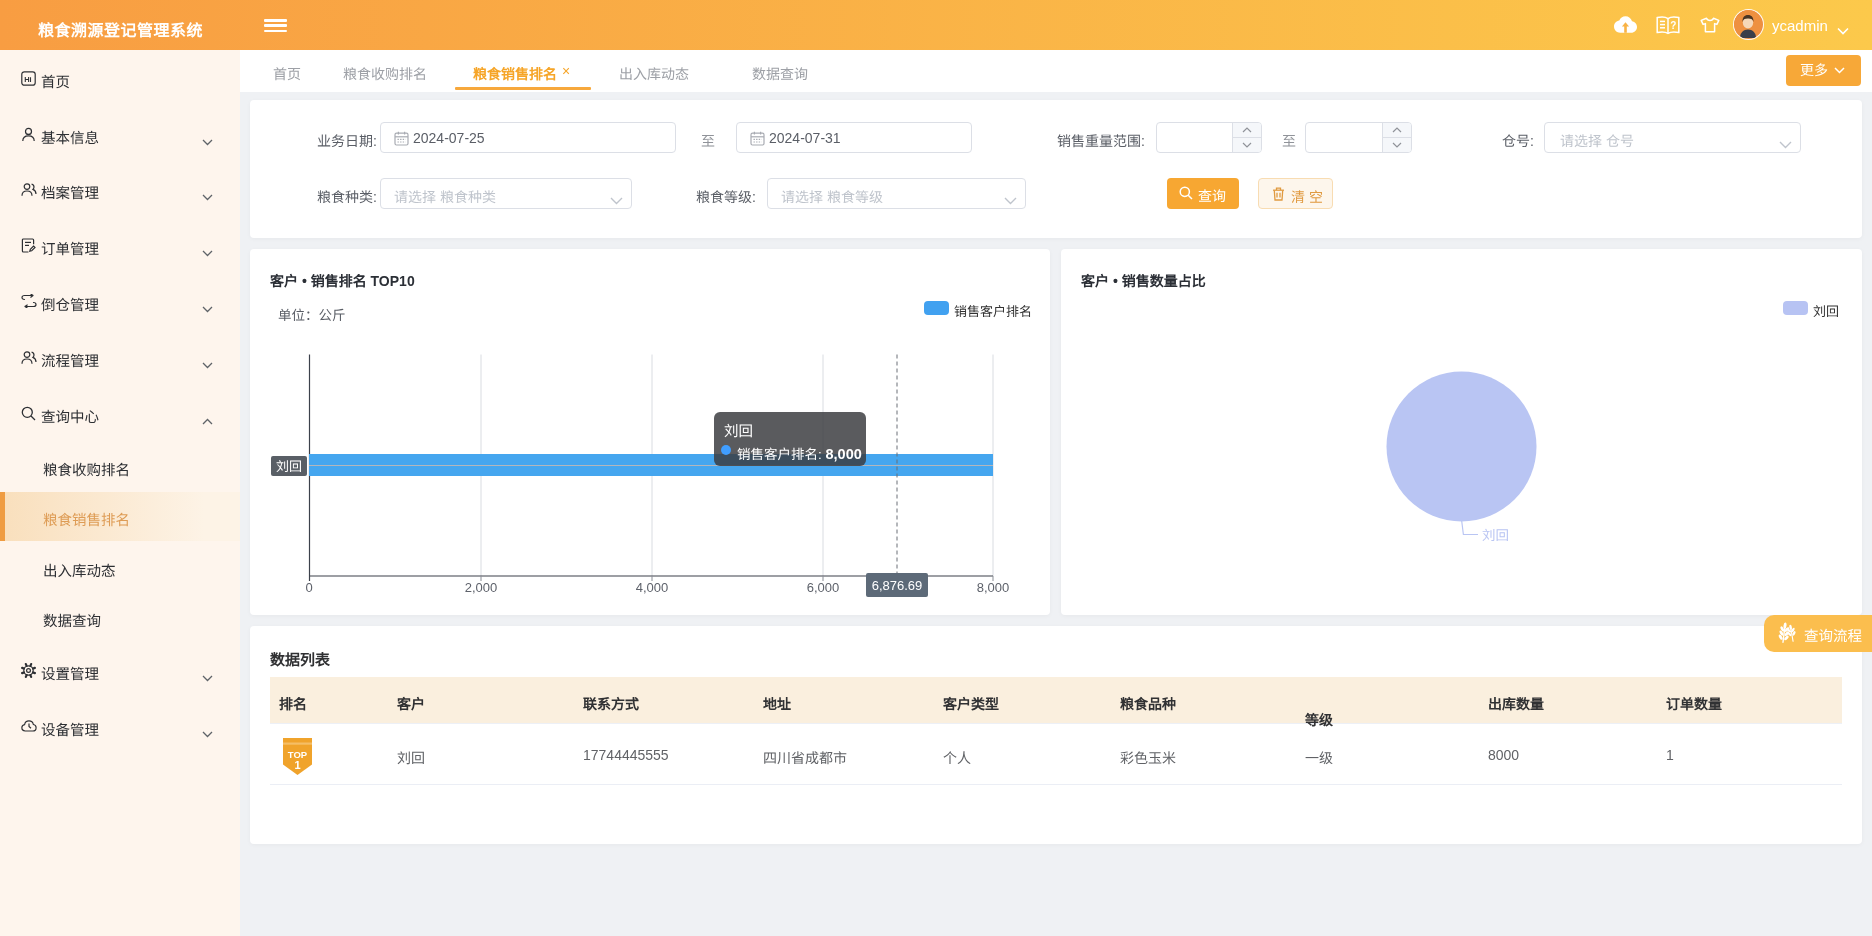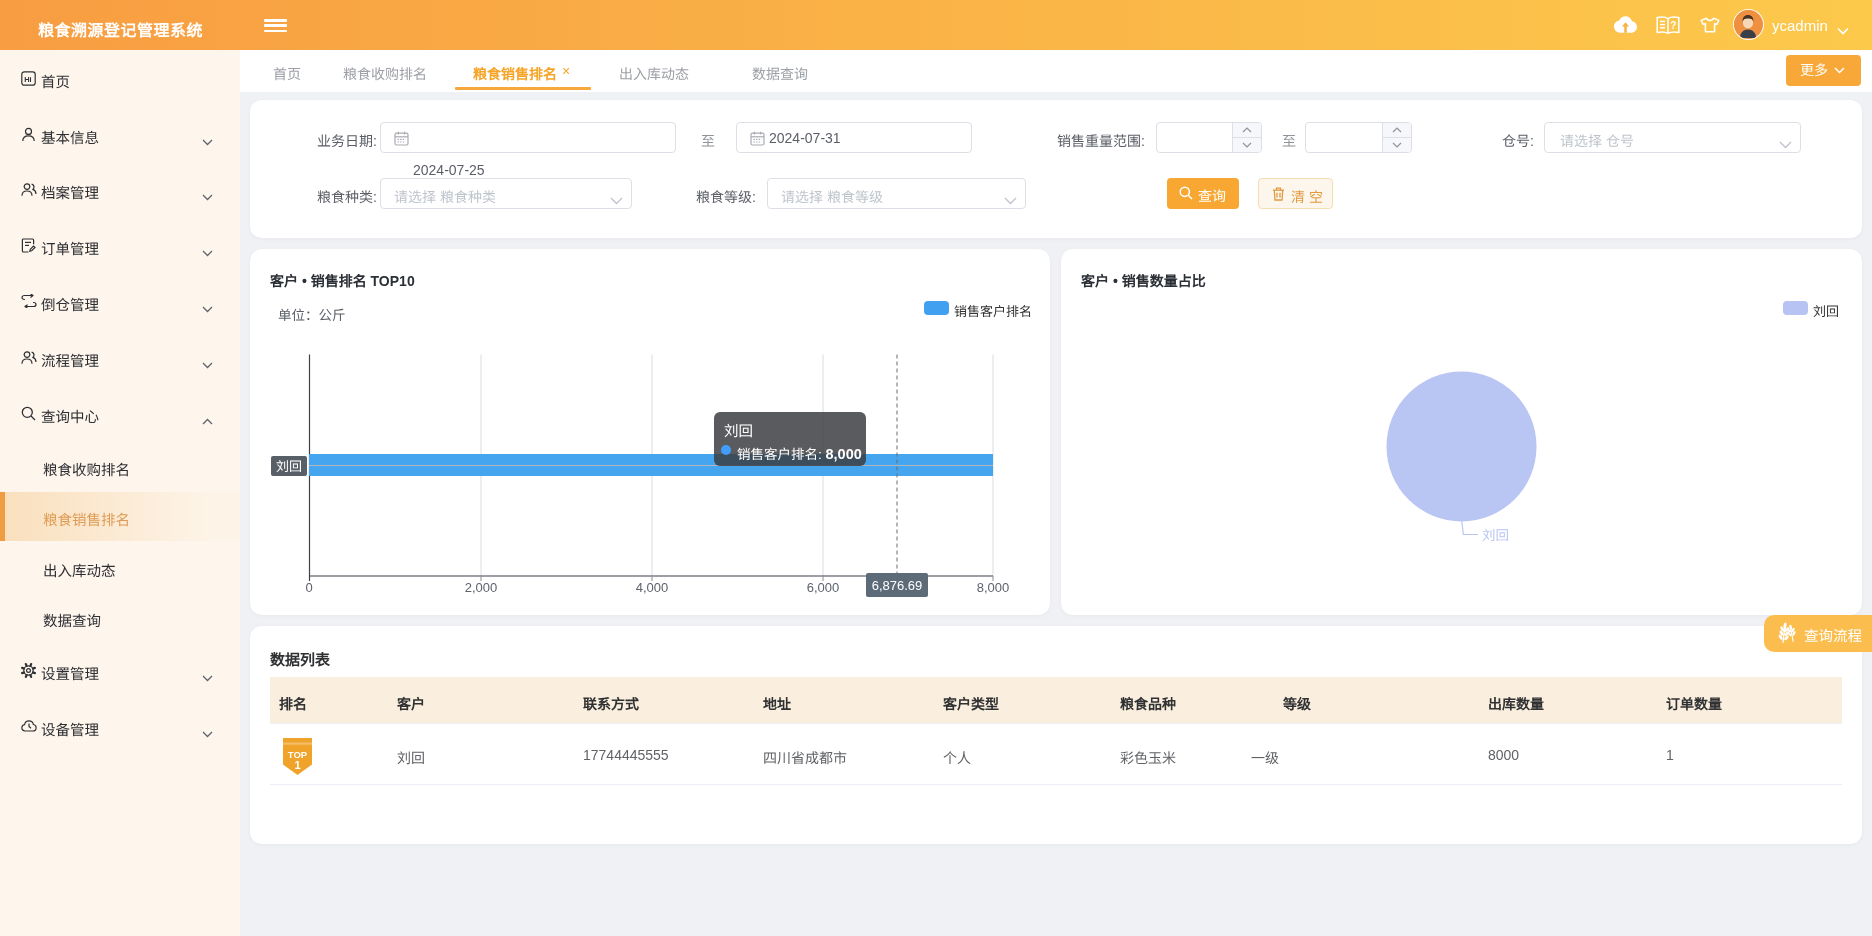--- a/index.html
+++ b/index.html
@@ -32,21 +32,21 @@
 #active-bar { position:absolute; left:0; top:0; width:5px; height:49px; background:#EF9C42; }
 
 
 #tabbar { position:absolute; left:240px; top:50px; width:1632px; height:42px; background:#fff; z-index:10; }
 .tab { position:absolute; top:13px; font-size:14px; color:#9DA0A6; }
 .tab.active { color:#F6A528; font-weight:bold; }
 #tab-underline { position:absolute; left:215px; top:37px; width:136px; height:3px; background:#F7A83C; border-radius:1px; }
 #morebtn { position:absolute; left:1546px; top:5px; width:75px; height:31px; background:#F7A838; border-radius:4px; color:#fff; font-size:14px; text-align:center; line-height:31px; }
 
 
-.card { position:absolute; background:#fff; border-radius:12px; box-shadow:0 1px 4px rgba(0,0,0,0.04); }
+.card { position:absolute; background:#fff; border-radius:4px; box-shadow:0 1px 4px rgba(0,0,0,0.04); }
 #filter-card { left:250px; top:100px; width:1612px; height:138px; }
 #chart-card { left:250px; top:249px; width:800px; height:366px; }
 #pie-card { left:1061px; top:249px; width:801px; height:366px; }
 #table-card { left:250px; top:626px; width:1612px; height:218px; }
 
 
 .flabel { position:absolute; font-size:14px; color:#5A5E66; text-align:right; }
 .finput { position:absolute; height:31px; border:1px solid #DCDFE6; border-radius:4px; background:#fff; }
 .ph { color:#BFC4CC; font-size:14px; position:absolute; top:7px; }
 .ival { color:#5A5E66; font-size:14px; position:absolute; top:7px; }
@@ -255,21 +255,21 @@
   <div class="flabel" style="left:0;top:30px;width:127px;">业务日期:</div>
   <div class="finput" style="left:130px;top:22px;width:296px;">
     <svg style="position:absolute;left:13px;top:8px;" width="15" height="15" viewBox="0 0 15 15" fill="none" stroke="#A8ABB2" stroke-width="1.2">
         <rect x="1" y="2.2" width="13" height="11.8" rx="1.5"></rect>
         <line x1="1" y1="5.8" x2="14" y2="5.8"></line>
         <line x1="4.4" y1="0.8" x2="4.4" y2="3.4"></line>
         <line x1="10.6" y1="0.8" x2="10.6" y2="3.4"></line>
         <line x1="3.5" y1="8.3" x2="11.5" y2="8.3" stroke-dasharray="1.4 1.2"></line>
         <line x1="3.5" y1="11" x2="11.5" y2="11" stroke-dasharray="1.4 1.2"></line>
       </svg>
-    <div class="ival" style="left:32px;margin-top:32px;">2024-07-25</div>
+    <div class="ival" style="left:32px;">2024-07-25</div>
   </div>
   <div class="zhi" style="left:451px;top:30px;">至</div>
   <div class="finput" style="left:486px;top:22px;width:236px;">
     <svg style="position:absolute;left:13px;top:8px;" width="15" height="15" viewBox="0 0 15 15" fill="none" stroke="#A8ABB2" stroke-width="1.2">
         <rect x="1" y="2.2" width="13" height="11.8" rx="1.5"></rect>
         <line x1="1" y1="5.8" x2="14" y2="5.8"></line>
         <line x1="4.4" y1="0.8" x2="4.4" y2="3.4"></line>
         <line x1="10.6" y1="0.8" x2="10.6" y2="3.4"></line>
         <line x1="3.5" y1="8.3" x2="11.5" y2="8.3" stroke-dasharray="1.4 1.2"></line>
         <line x1="3.5" y1="11" x2="11.5" y2="11" stroke-dasharray="1.4 1.2"></line>
@@ -388,37 +388,37 @@
 </div>
 <div class="card" id="table-card">
   <div style="position:absolute;left:20px;top:22px;font-size:15px;font-weight:bold;color:#303133;">数据列表</div>
   <div id="thead">
     <div class="th" style="left:9px;">排名</div>
     <div class="th" style="left:127px;">客户</div>
     <div class="th" style="left:313px;">联系方式</div>
     <div class="th" style="left:493px;">地址</div>
     <div class="th" style="left:673px;">客户类型</div>
     <div class="th" style="left:850px;">粮食品种</div>
-    <div class="th" style="left:1013px;">等级</div>
+    <div class="th" style="left:1035px;margin-top:16px;">等级</div>
     <div class="th" style="left:1218px;">出库数量</div>
     <div class="th" style="left:1396px;">订单数量</div>
   </div>
   <div id="trow">
     <svg style="position:absolute;left:13px;top:14px;" width="29" height="37" viewBox="0 0 29 37">
       <path d="M0 0 H29 V26.5 L14.5 37 L0 26.5 Z" fill="#F0A32B"></path>
       <rect x="0" y="4.5" width="29" height="2.2" fill="#F5BE66"></rect>
       <text x="14.5" y="19.5" font-size="9.5" font-weight="bold" fill="#fff" text-anchor="middle" font-family="Liberation Sans">TOP</text>
       <text x="14.5" y="31" font-size="11" font-weight="bold" fill="#fff" text-anchor="middle" font-family="Liberation Sans">1</text>
     </svg>
     <div class="td" style="left:127px;">刘回</div>
     <div class="td" style="left:313px;">17744445555</div>
     <div class="td" style="left:493px;">四川省成都市</div>
     <div class="td" style="left:673px;">个人</div>
     <div class="td" style="left:850px;">彩色玉米</div>
-    <div class="td" style="left:981px;">一级</div>
+    <div class="td" style="left:1035px;">一级</div>
     <div class="td" style="left:1218px;">8000</div>
     <div class="td" style="left:1396px;">1</div>
   </div>
 </div>
 
 <div id="flowbtn">
     <span style="position:absolute;left:11px;top:7px;">
 <svg width="24" height="23" viewBox="0 0 24 23">
 <g fill="#fff" stroke="none">
  <g transform="rotate(7 9 12)">

